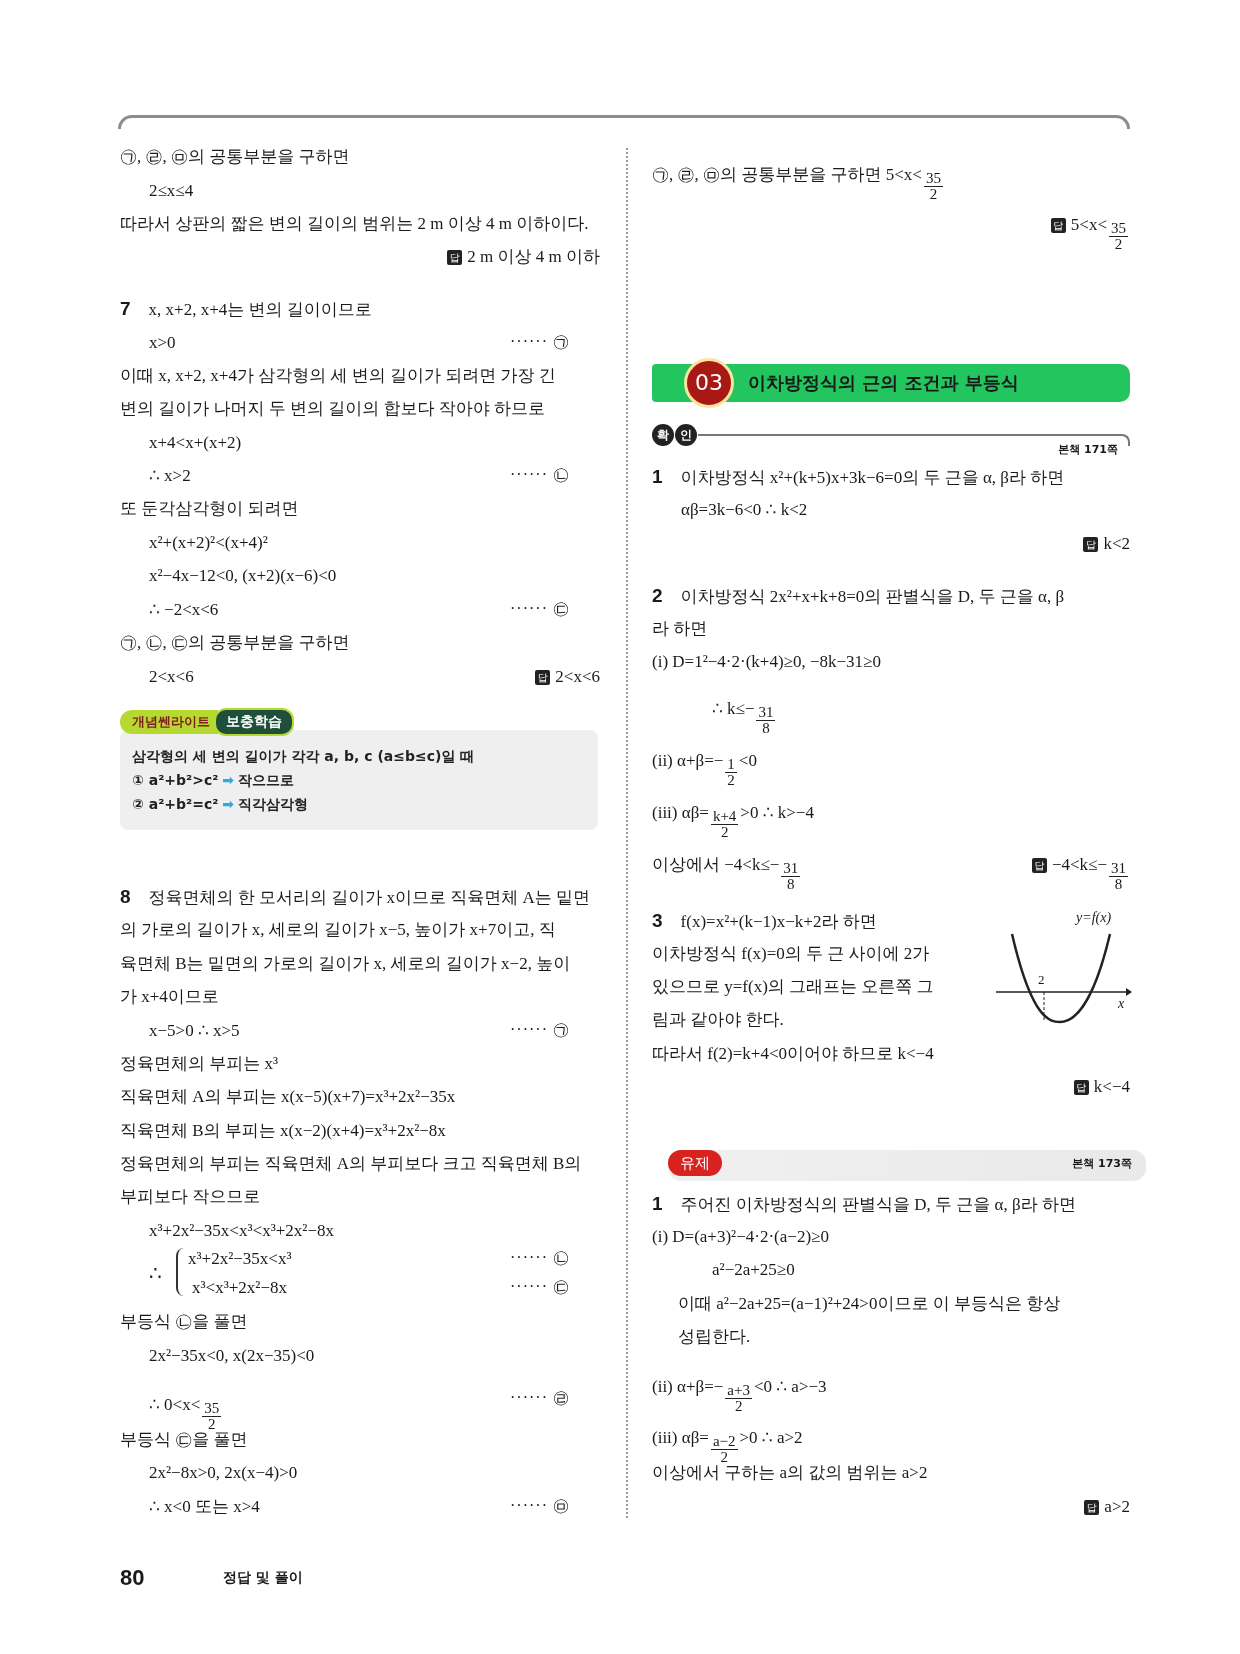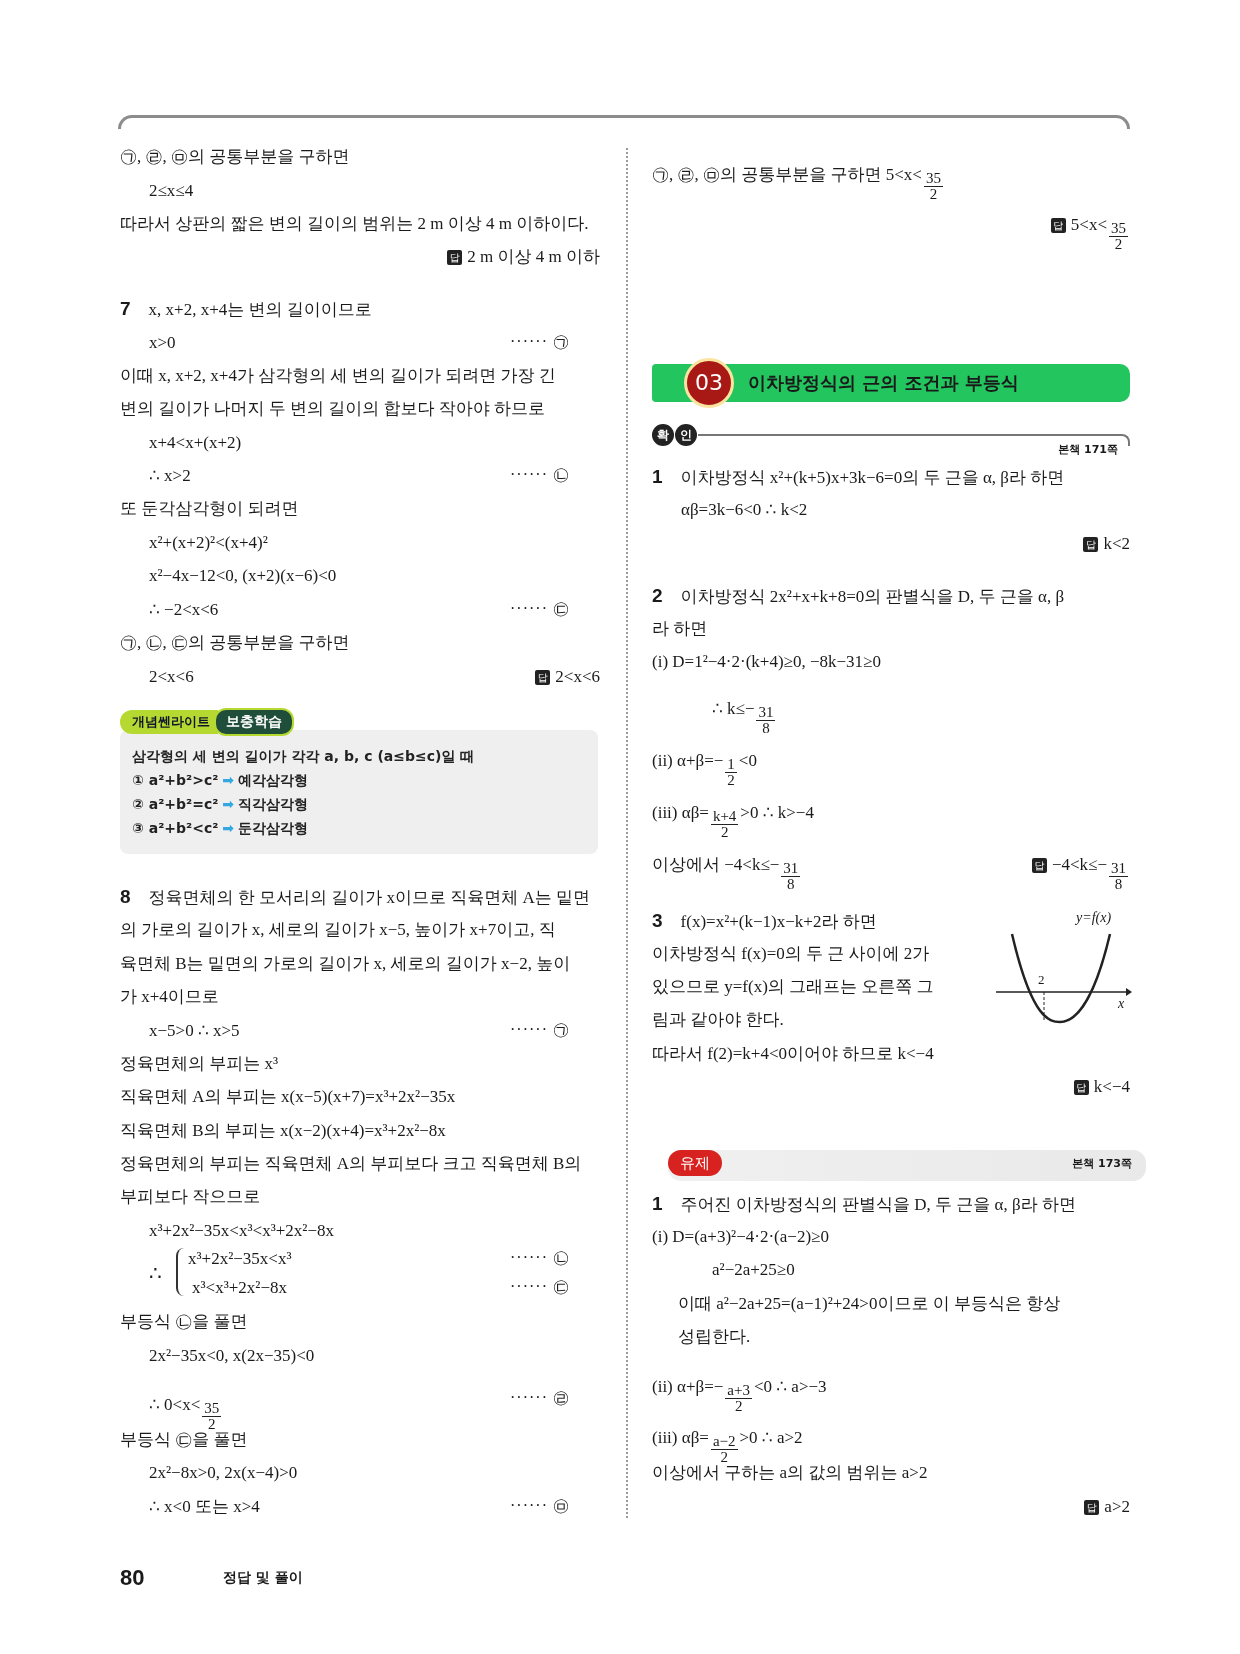--- a/index.html
+++ b/index.html
@@ -13,21 +13,21 @@
   .ln { position: absolute; left: 0; font-size: 17px; line-height: 22px; white-space: nowrap; font-family: "Liberation Serif", "DejaVu Serif", serif; }
   .ind { left: 29px; }
   .ind2 { left: 60px; }
   .r { right: 0; left: auto; }
   .num { font-family: "Liberation Sans", "DejaVu Sans", sans-serif; font-weight: bold; font-size: 19px; margin-right: 18px; }
   .mark { position: absolute; right: 30px; font-size: 16px; letter-spacing: 1px; font-family: "Liberation Serif", serif; }
   .dap { display: inline-block; width: 15px; height: 15px; background: #222; color: #fff; font-size: 10px; line-height: 15px; text-align: center; border-radius: 2px; margin-right: 5px; vertical-align: 1px; font-family: "DejaVu Sans", sans-serif; }
   .frac { display: inline-block; vertical-align: middle; text-align: center; font-size: 15px; line-height: 15px; margin: 0 2px; }
   .frac span { display: block; }
   .frac .n { border-bottom: 1px solid #222; padding: 0 2px; margin-top: 21px; }
-  .supp-green { display: inline-block; background: #b6d931; color: #0f172a; font-family: "DejaVu Sans", sans-serif; font-weight: bold; font-size: 13px; padding: 3px 8px 3px 12px; border-radius: 14px 0 0 14px; transform: none; }
+  .supp-green { display: inline-block; background: #b6d931; color: #7f1d1d; font-family: "DejaVu Sans", sans-serif; font-weight: bold; font-size: 13px; padding: 3px 8px 3px 12px; border-radius: 14px 0 0 14px; transform: none; }
   .supp-dark { display: inline-block; background: #1f4f3a; color: #fff; font-family: "DejaVu Sans", sans-serif; font-weight: bold; font-size: 14px; padding: 3px 10px; border-radius: 12px; border: 2px solid #b6d931; margin-left: -4px; }
   .supp-box { position: absolute; left: 0; width: 478px; background: #efefef; border-radius: 8px; padding: 14px 12px; }
   .supp-box .sl { font-family: "DejaVu Sans", sans-serif; font-size: 14px; line-height: 24px; font-weight: bold; color: #222; }
   .arrow { color: #35a7e0; font-weight: bold; margin: 0 4px; }
   
   .sec-bar { position: absolute; left: 0; width: 478px; height: 38px; background: #22c55e; border-radius: 4px 10px 10px 4px; }
   .sec-circle { position: absolute; left: 32px; top: -6px; width: 50px; height: 50px; border-radius: 50%; background: #a81916; border: 3px solid #fbe3a0; color: #fff; font-family: "DejaVu Sans", sans-serif; font-size: 22px; line-height: 44px; text-align: center; }
   .sec-title { position: absolute; left: 96px; top: 7px; font-family: "DejaVu Sans", sans-serif; font-weight: bold; font-size: 18px; color: #1a1a1a; }
   .check-head { position: absolute; left: 0; width: 478px; height: 26px; }
   .check-badge { position: absolute; left: 0; top: 0; display: flex; gap: 1px; }
@@ -67,23 +67,22 @@
   <div class="mark" style="top:459px">······ ㉢</div>
   <div class="ln" style="top:492px">㉠, ㉡, ㉢의 공통부분을 구하면</div>
   <div class="ln ind" style="top:526px">2&lt;x&lt;6</div>
   <div class="ln r" style="top:526px"><span class="dap">답</span><span>2&lt;x&lt;6</span></div>
 
   <div style="position:absolute; left:0; top:568px; z-index:2">
     <span class="supp-green">개념쎈라이트</span><span class="supp-dark">보충학습</span>
   </div>
   <div class="supp-box" style="top:590px">
     <div class="sl">삼각형의 세 변의 길이가 각각 a, b, c (a≤b≤c)일 때</div>
-    <div class="sl"><span>① a²+b²&gt;c²</span><span class="arrow">➡</span><span>예각삼각형</span></div>
+    <div class="sl"><span>① a²+b²&gt;c²</span><span class="arrow">➡</span><span>작으므로</span></div>
     <div class="sl"><span>② a²+b²=c²</span><span class="arrow">➡</span><span>직각삼각형</span></div>
-    <div class="sl"><span>③ a²+b²&lt;c²</span><span class="arrow">➡</span><span>둔각삼각형</span></div>
   </div>
 
   <div class="ln" style="top:746px"><span class="num">8</span><span>정육면체의 한 모서리의 길이가 x이므로 직육면체 A는 밑면</span></div>
   <div class="ln" style="top:779px">의 가로의 길이가 x, 세로의 길이가 x−5, 높이가 x+7이고, 직</div>
   <div class="ln" style="top:813px">육면체 B는 밑면의 가로의 길이가 x, 세로의 길이가 x−2, 높이</div>
   <div class="ln" style="top:846px">가 x+4이므로</div>
   <div class="ln ind" style="top:880px">x−5&gt;0      ∴ x&gt;5</div>
   <div class="mark" style="top:880px">······ ㉠</div>
   <div class="ln" style="top:913px">정육면체의 부피는      x³</div>
   <div class="ln" style="top:946px">직육면체 A의 부피는      x(x−5)(x+7)=x³+2x²−35x</div>

